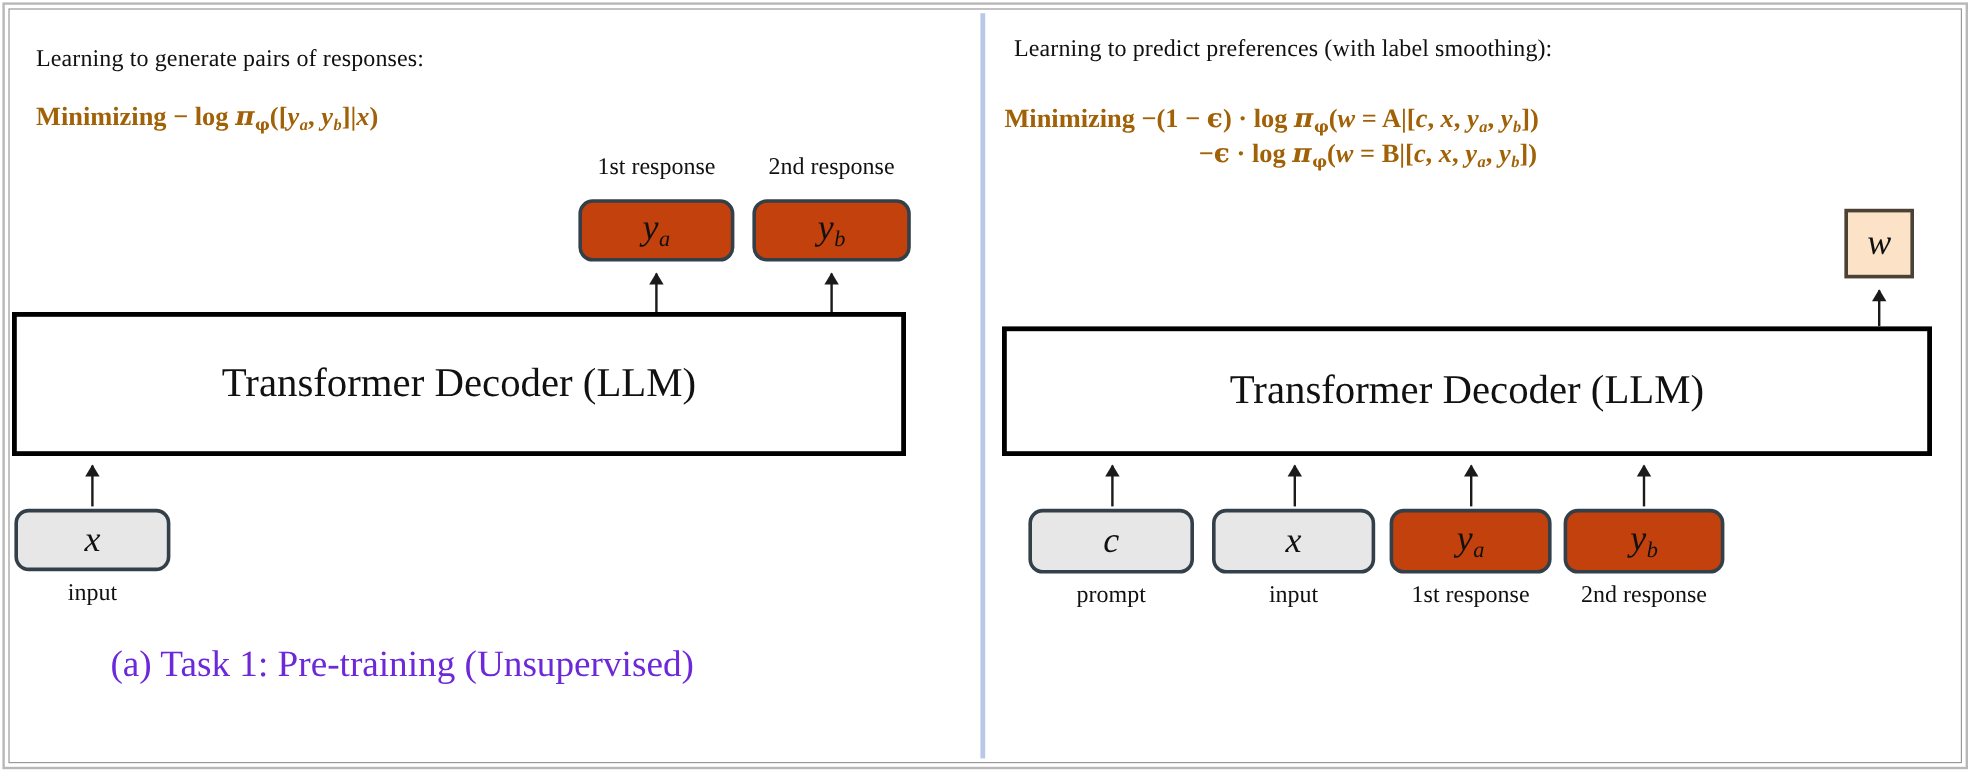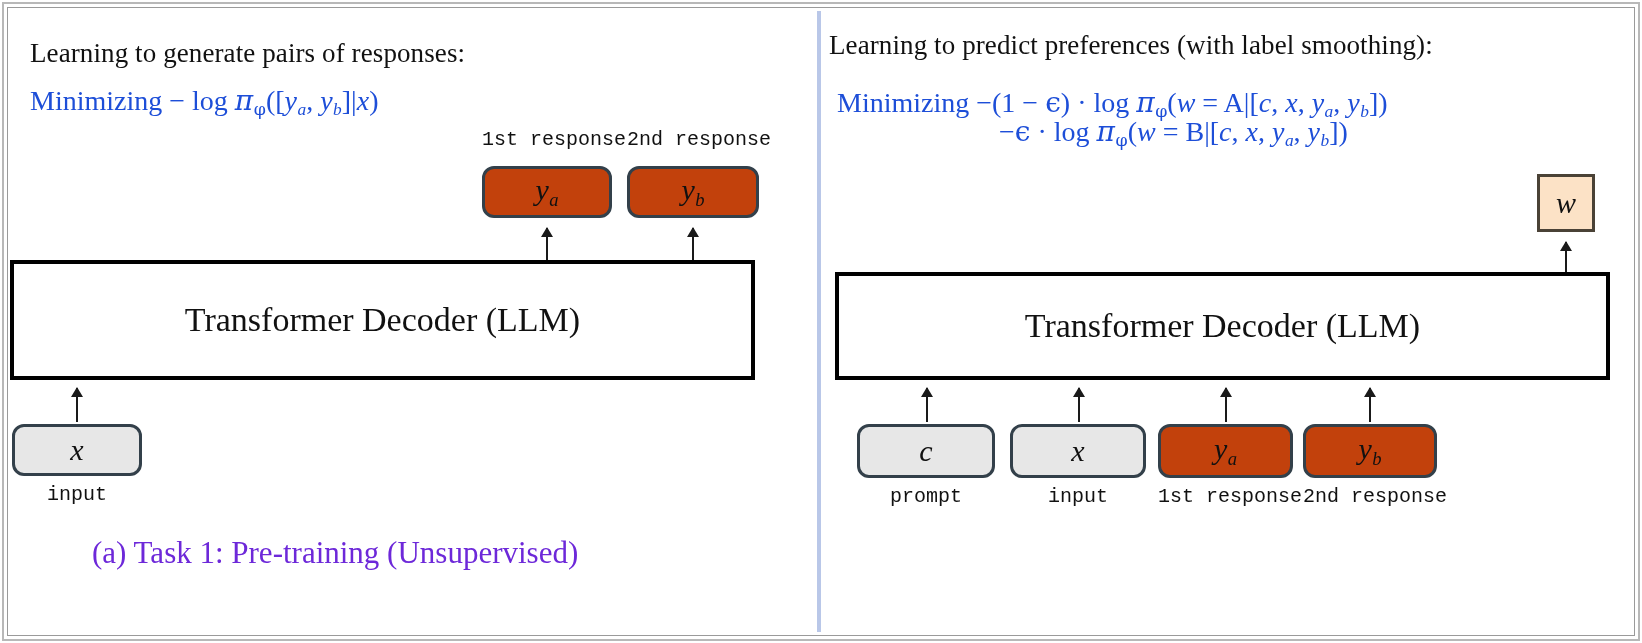--- a/index.html
+++ b/index.html
@@ -44,30 +44,31 @@
     background: #b9c7e8;
   }
 
   .panel { position: absolute; top: 0; height: 643px; }
   .panel-left  { left: 0px;   width: 817px; }
   .panel-right { left: 821px; width: 821px; }
 
   
   .headline {
     position: absolute;
-    font-size: 27px;
+    font-size: 20px;
     color: #111111;
     white-space: nowrap;
     letter-spacing: .1px;
   }
   .equation {
     position: absolute;
-    font-size: 28px;
-    color: #1d4ed8;
-    white-space: nowrap;
+    font-size: 22px;
+    color: #a16207;
+    white-space: nowrap;
+    font-weight: bold;
   }
   .math { font-style: italic; font-family: "Liberation Serif", "DejaVu Serif", serif; }
   .up { font-style: normal; }
   .sub {
     font-size: 0.62em;
     vertical-align: -0.28em;
     font-style: italic;
     padding-left: .5px;
   }
   .greek { font-family: "DejaVu Serif", "Liberation Serif", serif; font-style: normal; }
@@ -105,21 +106,20 @@
     font-size: 34px;
     color: #111111;
   }
 
   .caption-label {
     position: absolute;
     font-size: 20px;
     color: #111111;
     white-space: nowrap;
     text-align: center;
-    font-family: Liberation Mono, monospace;
   }
   .panel-caption {
     position: absolute;
     font-size: 31px;
     color: #6d28d9;
     white-space: nowrap;
   }
 
   
   .arrow {
@@ -178,21 +178,21 @@
     <div class="token-box token-gray" style="left:12px; top:424px; width:130px; height:52px;">
       <span><span class="math">x</span></span>
     </div>
     <div class="caption-label" style="left:12px; top:483px; width:130px;">input</div>
 
     <div class="panel-caption" style="left:92px; top:535px;">(a) Task 1: Pre-training (Unsupervised)</div>
   </div>
 
   <div class="panel panel-right">
 
-    <div class="headline" style="left:8px; top:30px;">Learning to predict preferences (with label smoothing):</div>
+    <div class="headline" style="left:24px; top:30px;">Learning to predict preferences (with label smoothing):</div>
 
     <div class="equation" style="left:16px; top:59px;margin-top:27px;">
       <span class="up">Minimizing</span>
       <span class="up"> −(1 − </span><span class="greek">ϵ</span><span class="up">) · log </span><span class="pi-sym">π</span><span class="sub greek">φ</span><span class="up">(</span><span class="math">w</span><span class="up"> = A|[</span><span class="math">c</span><span class="up">,&nbsp;</span><span class="math">x</span><span class="up">,&nbsp;</span><span class="math">y</span><span class="sub">a</span><span class="up">,&nbsp;</span><span class="math">y</span><span class="sub">b</span><span class="up">])</span>
     </div>
 
     <div class="equation" style="left:178px; top:115px;">
       <span class="up">−</span><span class="greek">ϵ</span><span class="up"> · log </span><span class="pi-sym">π</span><span class="sub greek">φ</span><span class="up">(</span><span class="math">w</span><span class="up"> = B|[</span><span class="math">c</span><span class="up">,&nbsp;</span><span class="math">x</span><span class="up">,&nbsp;</span><span class="math">y</span><span class="sub">a</span><span class="up">,&nbsp;</span><span class="math">y</span><span class="sub">b</span><span class="up">])</span>
     </div>
 

